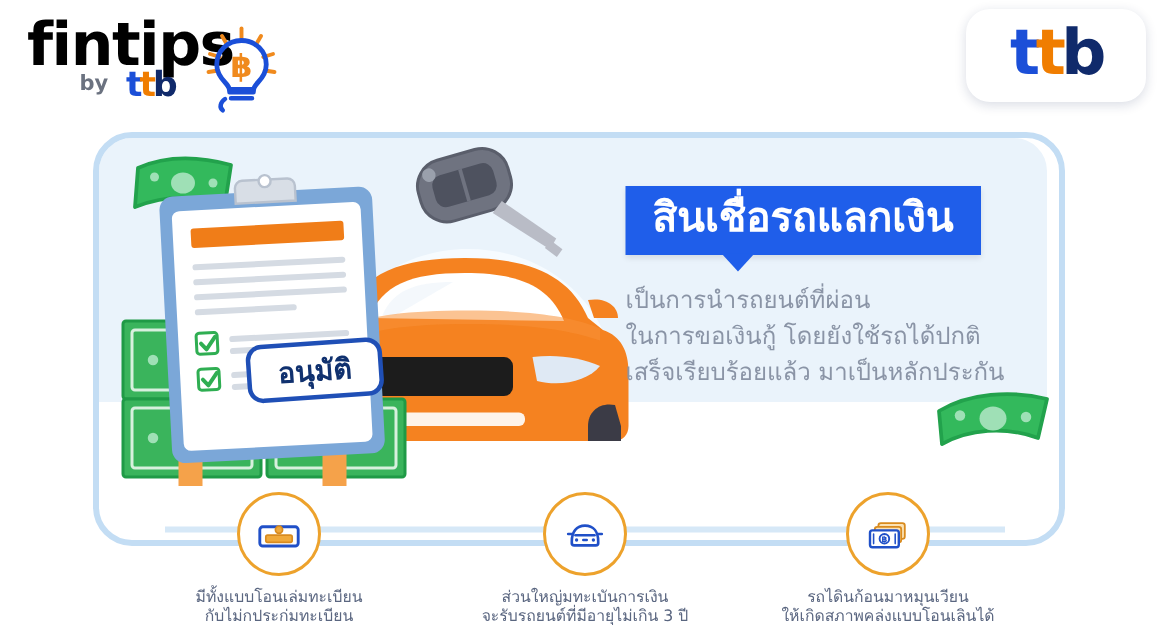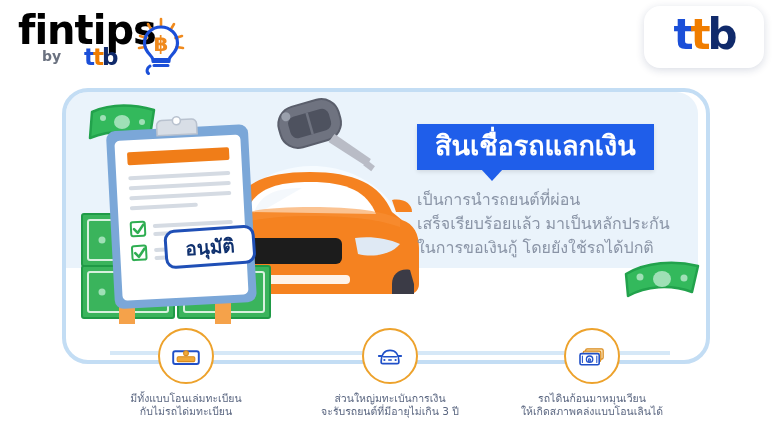--- a/index.html
+++ b/index.html
@@ -12,21 +12,21 @@
   #root{position:absolute;left:0;top:0;width:780px;height:428px;}
 
   
   .fintips-logo{position:absolute;left:18px;top:8px;width:180px;height:62px;}
   .fintips-word{
     position:absolute;left:0;top:2px;
     font-size:40px;line-height:40px;font-weight:700;letter-spacing:-1px;
     color:#000000;font-family:"DejaVu Sans","Liberation Sans",sans-serif;
   }
   .fintips-by{
-    position:absolute;left:24px;top:40px;
+    position:absolute;left:35px;top:40px;
     font-size:14px;font-weight:700;color:#6b7280;letter-spacing:0px;
   }
   .fintips-ttb{
     position:absolute;left:66px;top:36px;
     font-size:23px;font-weight:700;letter-spacing:-2px;
   }
   .ttb-t1{color:#1b4fd8;}
   .ttb-t2{color:#f07d00;}
   .ttb-b{color:#102a6b;}
 
@@ -252,22 +252,22 @@
     </g>
   </svg>
 
   <div class="title-bubble">
     <div class="t">สินเชื่อรถแลกเงิน</div>
   </div>
   <div class="bubble-tail"></div>
 
   <div class="desc">
     <div>เป็นการนำรถยนต์ที่ผ่อน</div>
+    <div>ในการขอเงินกู้ โดยยังใช้รถได้ปกติ</div>
     <div>เสร็จเรียบร้อยแล้ว มาเป็นหลักประกัน</div>
-    <div>ในการขอเงินกู้ โดยยังใช้รถได้ปกติ</div>
   </div>
 
   <svg style="position:absolute;left:620px;top:252px;width:84px;height:52px;" viewBox="0 0 84 52">
     <path d="M6 22 C26 10 54 8 78 14 L72 40 C50 32 26 34 8 44 Z" fill="#33b95c" stroke="#22a24c" stroke-width="2.5" stroke-linejoin="round"></path>
     <ellipse cx="42" cy="27" rx="9" ry="8" fill="#9fe0b6"></ellipse>
     <circle cx="20" cy="25" r="3.5" fill="#9fe0b6"></circle>
     <circle cx="64" cy="26" r="3.5" fill="#9fe0b6"></circle>
   </svg>
 
   <div class="featline"></div>
@@ -275,21 +275,21 @@
   <div class="feat feat-c1">
     <div class="feat-circle">
       <svg viewBox="0 0 40 40" width="32" height="32">
         <rect x="4" y="14" width="32" height="16" rx="2.5" fill="#ffffff" stroke="#2050c8" stroke-width="2.4"></rect>
         <rect x="9" y="21" width="22" height="6" rx="1.5" fill="#f0a93a" stroke="#d98b1e" stroke-width="1.4"></rect>
         <circle cx="20" cy="16.5" r="3" fill="#f0a93a" stroke="#d98b1e" stroke-width="1.4"></circle>
       </svg>
     </div>
     <div class="feat-cap">
       <div>มีทั้งแบบโอนเล่มทะเบียน</div>
-      <div>กับไม่รถได่มทะเบียน</div>
+      <div>กับไม่กประก่มทะเบียน</div>
     </div>
   </div>
 
   <div class="feat feat-c2">
     <div class="feat-circle">
       <svg viewBox="0 0 40 40" width="32" height="32">
         <path d="M9 26 C9 18 13 13 20 13 C27 13 31 18 31 26 L31 28 C31 29 30 29.5 29 29.5
                  L11 29.5 C10 29.5 9 29 9 28 Z" fill="#ffffff" stroke="#2050c8" stroke-width="2.2" stroke-linejoin="round"></path>
         <path d="M12 21 L28 21" stroke="#2050c8" stroke-width="2" stroke-linecap="round"></path>
         <path d="M6 20 L10 20 M30 20 L34 20" stroke="#2050c8" stroke-width="2.2" stroke-linecap="round"></path>

